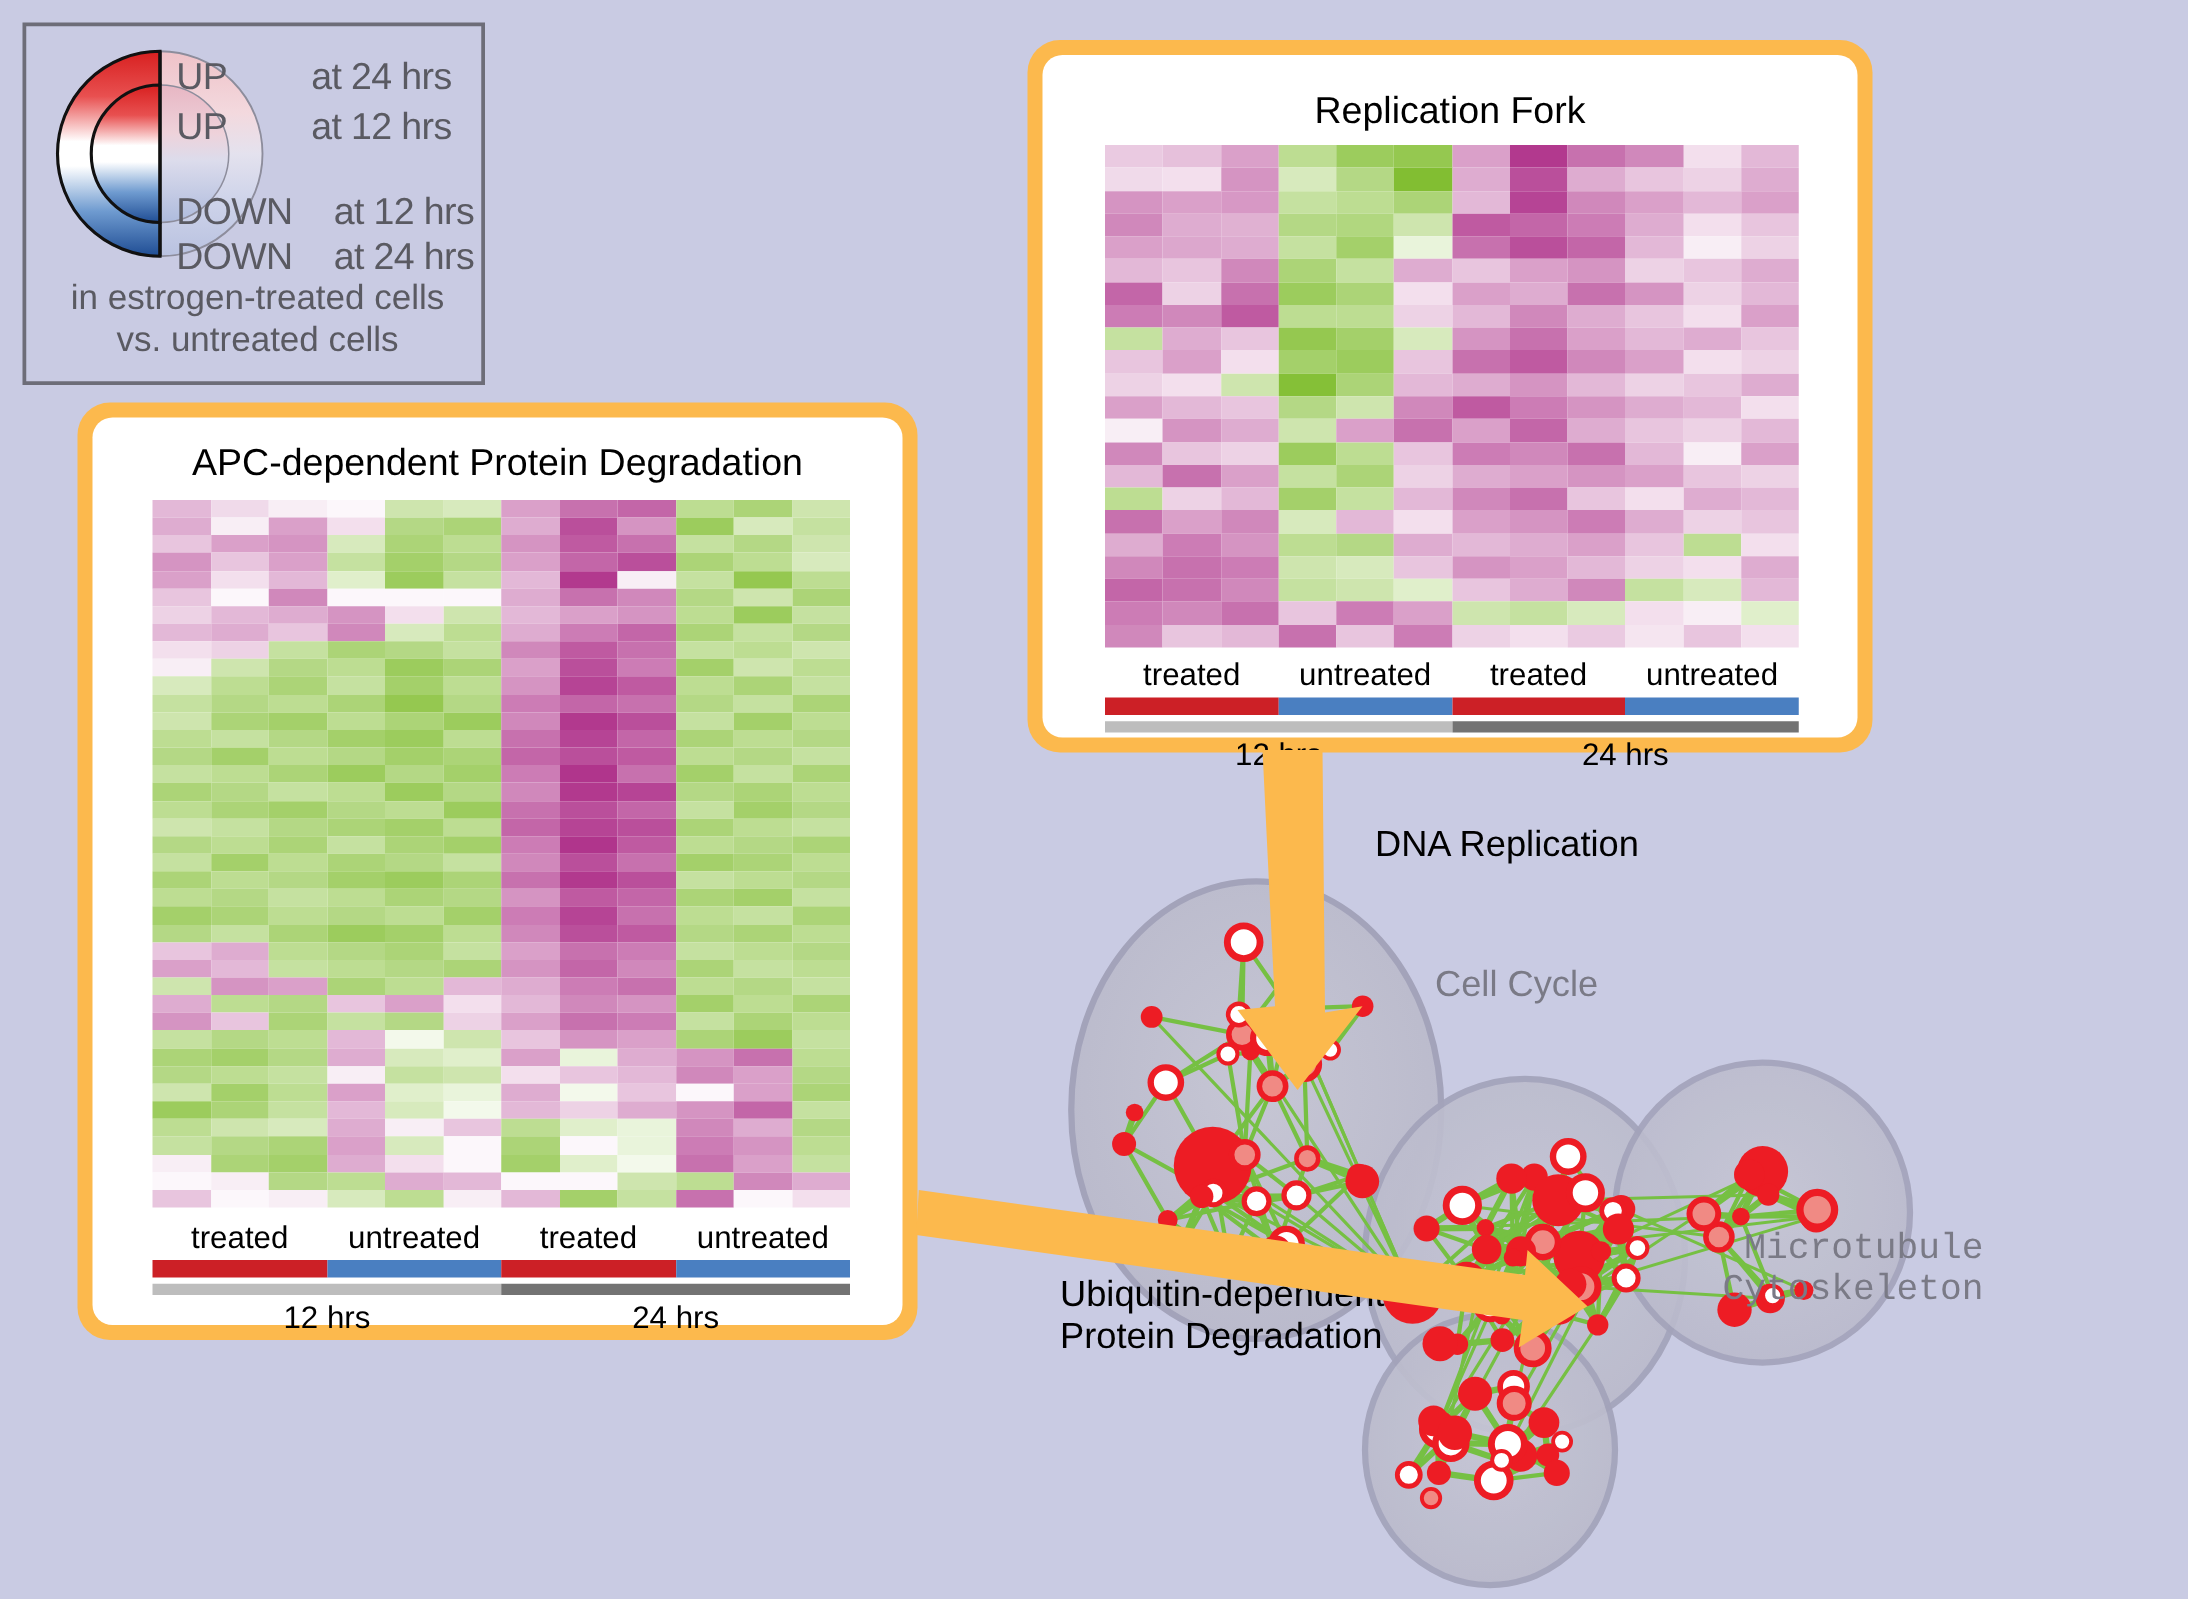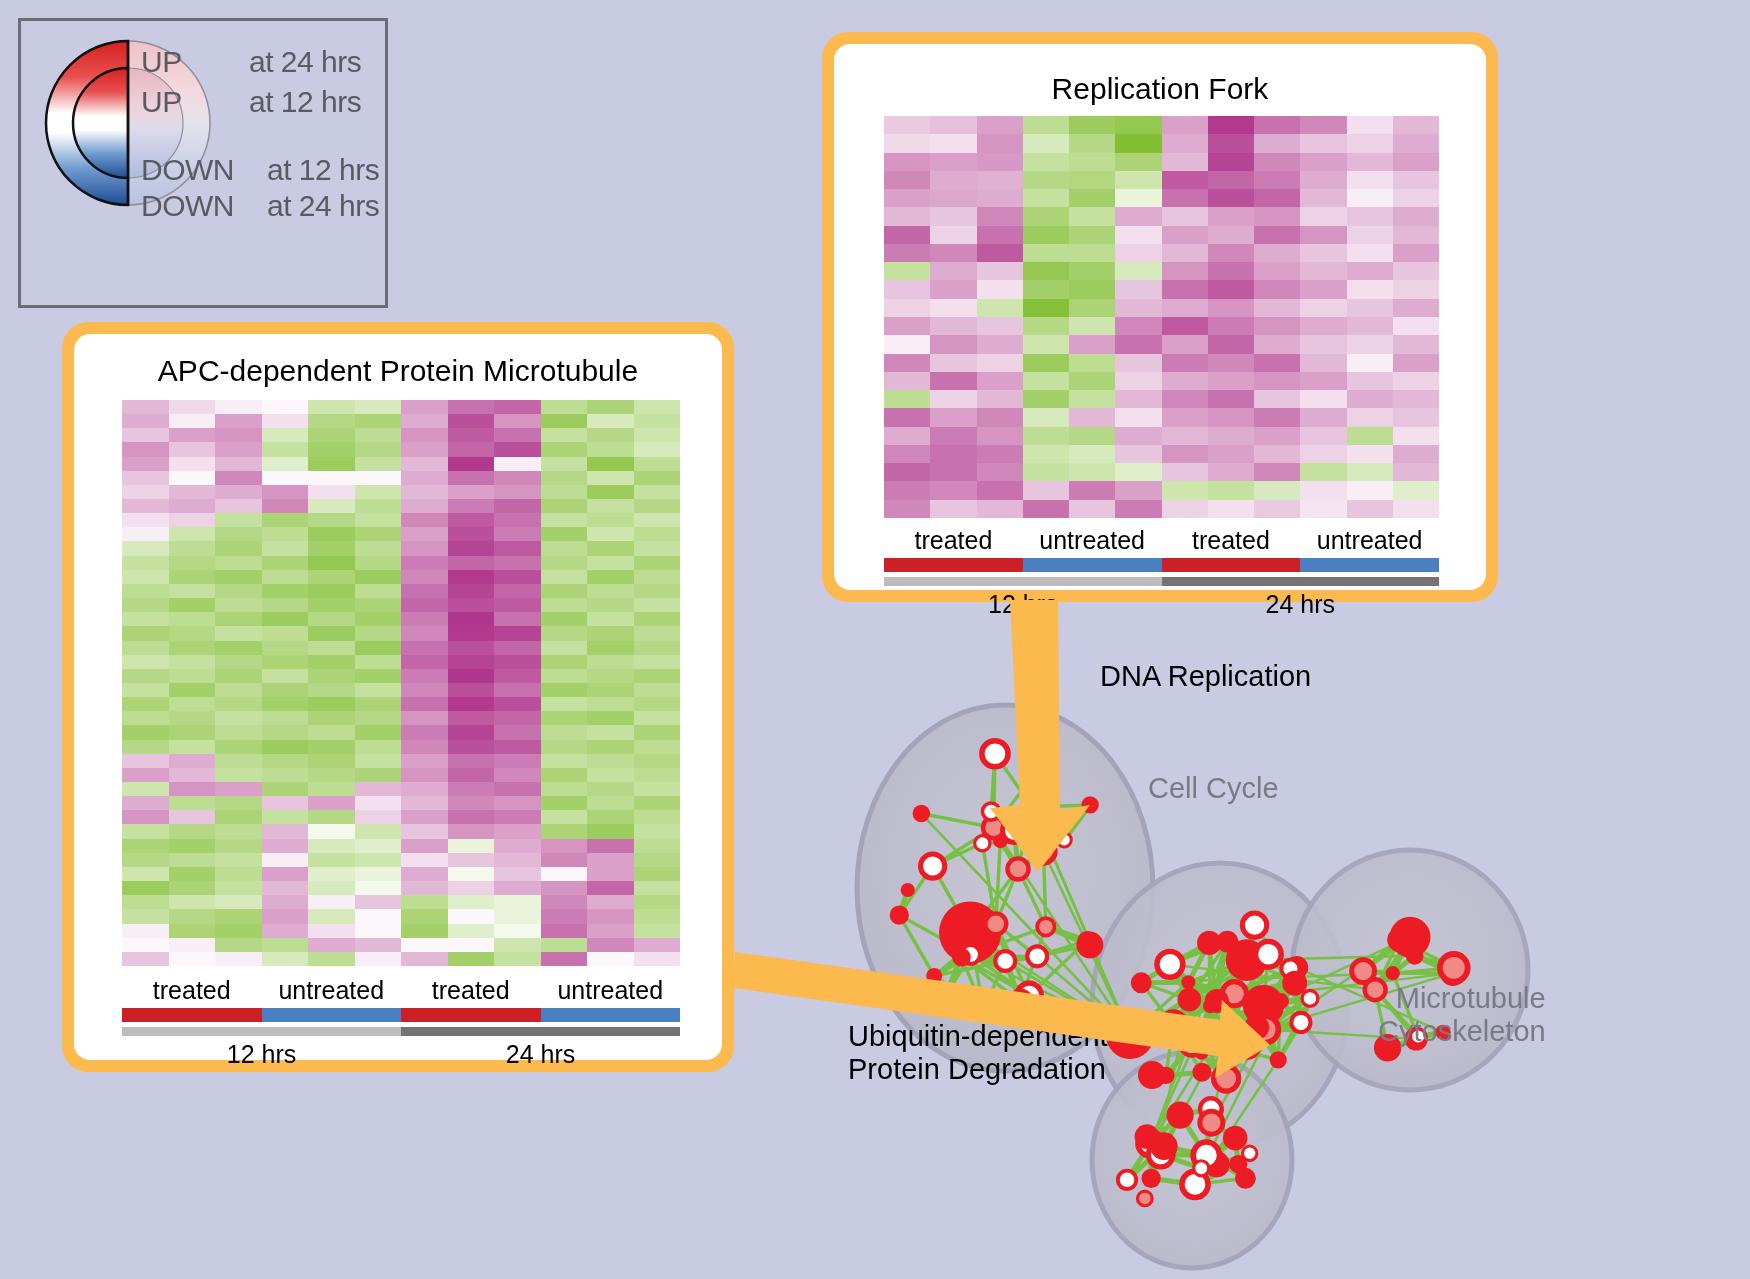--- a/index.html
+++ b/index.html
@@ -69,21 +69,21 @@
   .time-bar{display:flex;height:9px;margin-top:5px;}
   .time-bar > div{flex:1;}
   .time-labels{display:flex;margin-top:4px;}
   .time-labels > div{flex:1;text-align:center;font-size:25px;color:#000;}
 
   
   #network{position:absolute;left:800px;top:620px;width:950px;height:659px;}
   .net-label{position:absolute;font-size:29px;white-space:pre-line;line-height:1.14;}
   #lbl-dna{left:300px;top:40px;color:#000;}
   #lbl-cc{left:348px;top:152px;color:#7a7a86;}
-  #lbl-mt{left:578px;top:362px;color:#7a7a86;text-align:right;}
+  #lbl-mt{left:578px;top:362px;color:#7a7a86;text-align:right;font-family:Liberation Mono, monospace;}
   #lbl-ubi{left:48px;top:400px;color:#000;}
 </style>
 </head>
 <body>
 
 <div class="stage">
 
   <div id="legend-wheel-box">
     <div id="wheel-wrap">
       <svg width="170" height="180" viewBox="0 0 170 180">
@@ -127,20 +127,24 @@
 
     <div class="wheel-text" style="left:120px;top:64px;">UP</div>
     <div class="wheel-text" style="left:228px;top:64px;">at 12 hrs</div>
 
     <div class="wheel-text" style="left:120px;top:132px;">DOWN</div>
     <div class="wheel-text" style="left:246px;top:132px;">at 12 hrs</div>
 
     <div class="wheel-text" style="left:120px;top:168px;">DOWN</div>
     <div class="wheel-text" style="left:246px;top:168px;">at 24 hrs</div>
 
+    <div id="wheel-caption">
+      <div>in estrogen-treated cells</div>
+      <div>vs. untreated cells</div>
+    </div>
   </div>
 
 
   <div class="opanel" id="repfork-panel">
     <div class="inner">
       <div class="panel-title">Replication Fork</div>
       <div class="heatmap" id="hm-rep" style="left: 50px; top: 72px; width: 555px; height: 402px; grid-template-columns: repeat(12, 1fr); grid-template-rows: repeat(22, 1fr);">
           <div class="hm-cell" style="background: rgb(234, 202, 225);"></div>
           <div class="hm-cell" style="background: rgb(230, 192, 219);"></div>
           <div class="hm-cell" style="background: rgb(218, 160, 201);"></div>
@@ -426,21 +430,21 @@
         <div class="time-labels">
             <div>12 hrs</div>
             <div>24 hrs</div>
           </div>
       </div>
     </div>
   </div>
 
   <div class="opanel" id="apc-panel">
     <div class="inner">
-      <div class="panel-title">APC-dependent Protein Microtubule</div>
+      <div class="panel-title">APC-dependent Protein Degradation</div>
       <div class="heatmap" id="hm-apc" style="left: 48px; top: 66px; width: 558px; height: 566px; grid-template-columns: repeat(12, 1fr); grid-template-rows: repeat(40, 1fr);">
           <div class="hm-cell" style="background: rgb(227, 184, 215);"></div>
           <div class="hm-cell" style="background: rgb(240, 218, 234);"></div>
           <div class="hm-cell" style="background: rgb(248, 238, 245);"></div>
           <div class="hm-cell" style="background: rgb(252, 247, 251);"></div>
           <div class="hm-cell" style="background: rgb(206, 229, 174);"></div>
           <div class="hm-cell" style="background: rgb(215, 234, 189);"></div>
           <div class="hm-cell" style="background: rgb(218, 160, 201);"></div>
           <div class="hm-cell" style="background: rgb(199, 113, 174);"></div>
           <div class="hm-cell" style="background: rgb(195, 102, 168);"></div>

